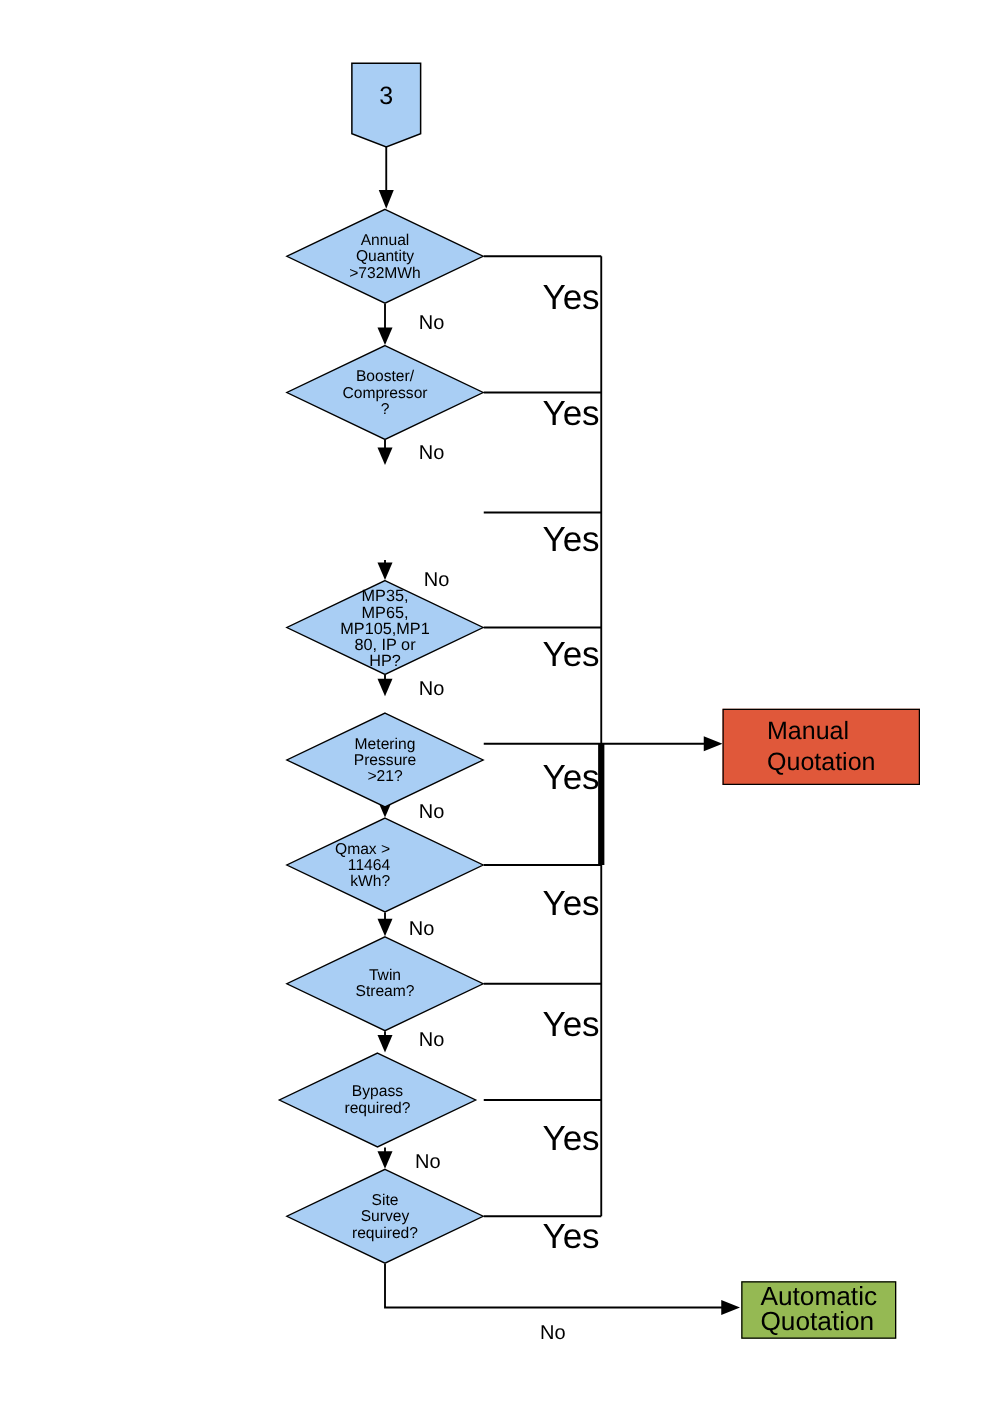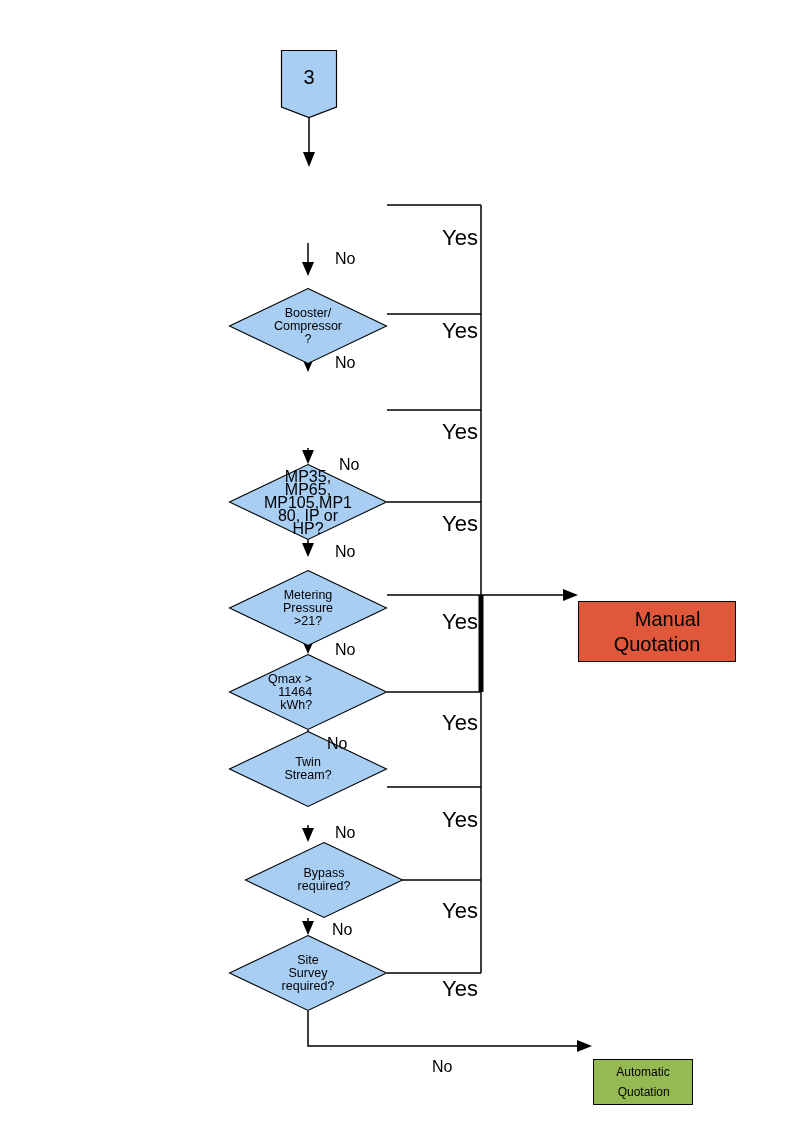--- a/index.html
+++ b/index.html
@@ -32,41 +32,40 @@
   .dtext {
     position:absolute; inset:0;
     display:flex; align-items:center; justify-content:center;
     text-align:center; font-size:12.5px; line-height:13px;
     white-space:pre-line;
   }
   .qmax .dtext { justify-content:flex-start; text-align:right; padding-left:39px; }
 
   .ylbl {
     position:absolute; left:434px; width:44px; text-align:right;
-    font-size:22px; line-height:26px; z-index:2;
+    font-size:28px; line-height:26px; z-index:2;
   }
   .nlbl {
     position:absolute; font-size:16px; line-height:26px; z-index:2;
   }
 
   .terminal {
     position:absolute; z-index:2; box-sizing:border-box;
     display:flex; align-items:center; justify-content:center;
-    text-align:right; white-space:pre-line;
+    text-align:left; white-space:pre-line;
     border:1.5px solid var(--shape_stroke,#000);
-    margin-top:34px;
   }
   .manualbox {
     left:578px; top:567px; width:158px; height:61px;
     font-size:20px; line-height:25px;
     background:var(--manual_fill,#E0583A);
   }
   .autobox {
-    left:593px; top:1025px; width:100px; height:46px;
-    font-size:12px; line-height:20px;
+    left:593px; top:1025px; width:124px; height:46px;
+    font-size:21px; line-height:20px;
     background:var(--automatic_fill,#95B953);
   }
 </style>
 </head>
 <body>
 
 <div class="canvas">
 
   <svg class="connectors" width="794" height="1123">
 
@@ -109,33 +108,41 @@
     <polygon class="head" points="592,1046 577,1040 577,1052"></polygon>
   </svg>
 
   <div class="startnode">
     <svg width="56" height="68">
       <polygon points="0.5,0.5 55.5,0.5 55.5,57 28,67.5 0.5,57"></polygon>
     </svg>
     <div class="stext">3</div>
   </div>
 
-  <div class="decision" style="left:229px;top:288px">
+  <div class="decision" style="left:229px;top:167px">
+    <svg width="158" height="76">
+        <polygon points="79,0.5 157.5,38 79,75.5 0.5,38"></polygon>
+      </svg>
+    <div class="dtext">Annual
+Quantity
+&gt;732MWh</div>
+  </div>
+  <div class="decision" style="left:229px;top:276px">
     <svg width="158" height="76">
         <polygon points="79,0.5 157.5,38 79,75.5 0.5,38"></polygon>
       </svg>
     <div class="dtext">Booster/
 Compressor
 ?</div>
   </div>
   <div class="decision" style="left:229px;top:464px">
     <svg width="158" height="76">
         <polygon points="79,0.5 157.5,38 79,75.5 0.5,38"></polygon>
       </svg>
-    <div class="dtext" style="font-size:16px">MP35,
+    <div class="dtext" style="font-size:13px">MP35,
 MP65,
 MP105,MP1
 80, IP or
 HP?</div>
   </div>
   <div class="decision" style="left:229px;top:570px">
     <svg width="158" height="76">
         <polygon points="79,0.5 157.5,38 79,75.5 0.5,38"></polygon>
       </svg>
     <div class="dtext">Metering
@@ -143,28 +150,28 @@
 &gt;21?</div>
   </div>
   <div class="decision qmax" style="left:229px;top:654px">
     <svg width="158" height="76">
         <polygon points="79,0.5 157.5,38 79,75.5 0.5,38"></polygon>
       </svg>
     <div class="dtext">Qmax &gt;
 11464
 kWh?</div>
   </div>
-  <div class="decision" style="left:229px;top:731px">
+  <div class="decision" style="left:229px;top:749px">
     <svg width="158" height="76">
         <polygon points="79,0.5 157.5,38 79,75.5 0.5,38"></polygon>
       </svg>
     <div class="dtext">Twin
 Stream?</div>
   </div>
-  <div class="decision" style="left:245px;top:842px">
+  <div class="decision" style="left:223px;top:842px">
     <svg width="158" height="76">
         <polygon points="79,0.5 157.5,38 79,75.5 0.5,38"></polygon>
       </svg>
     <div class="dtext">Bypass
 required?</div>
   </div>
   <div class="decision" style="left:229px;top:935px">
     <svg width="158" height="76">
         <polygon points="79,0.5 157.5,38 79,75.5 0.5,38"></polygon>
       </svg>

